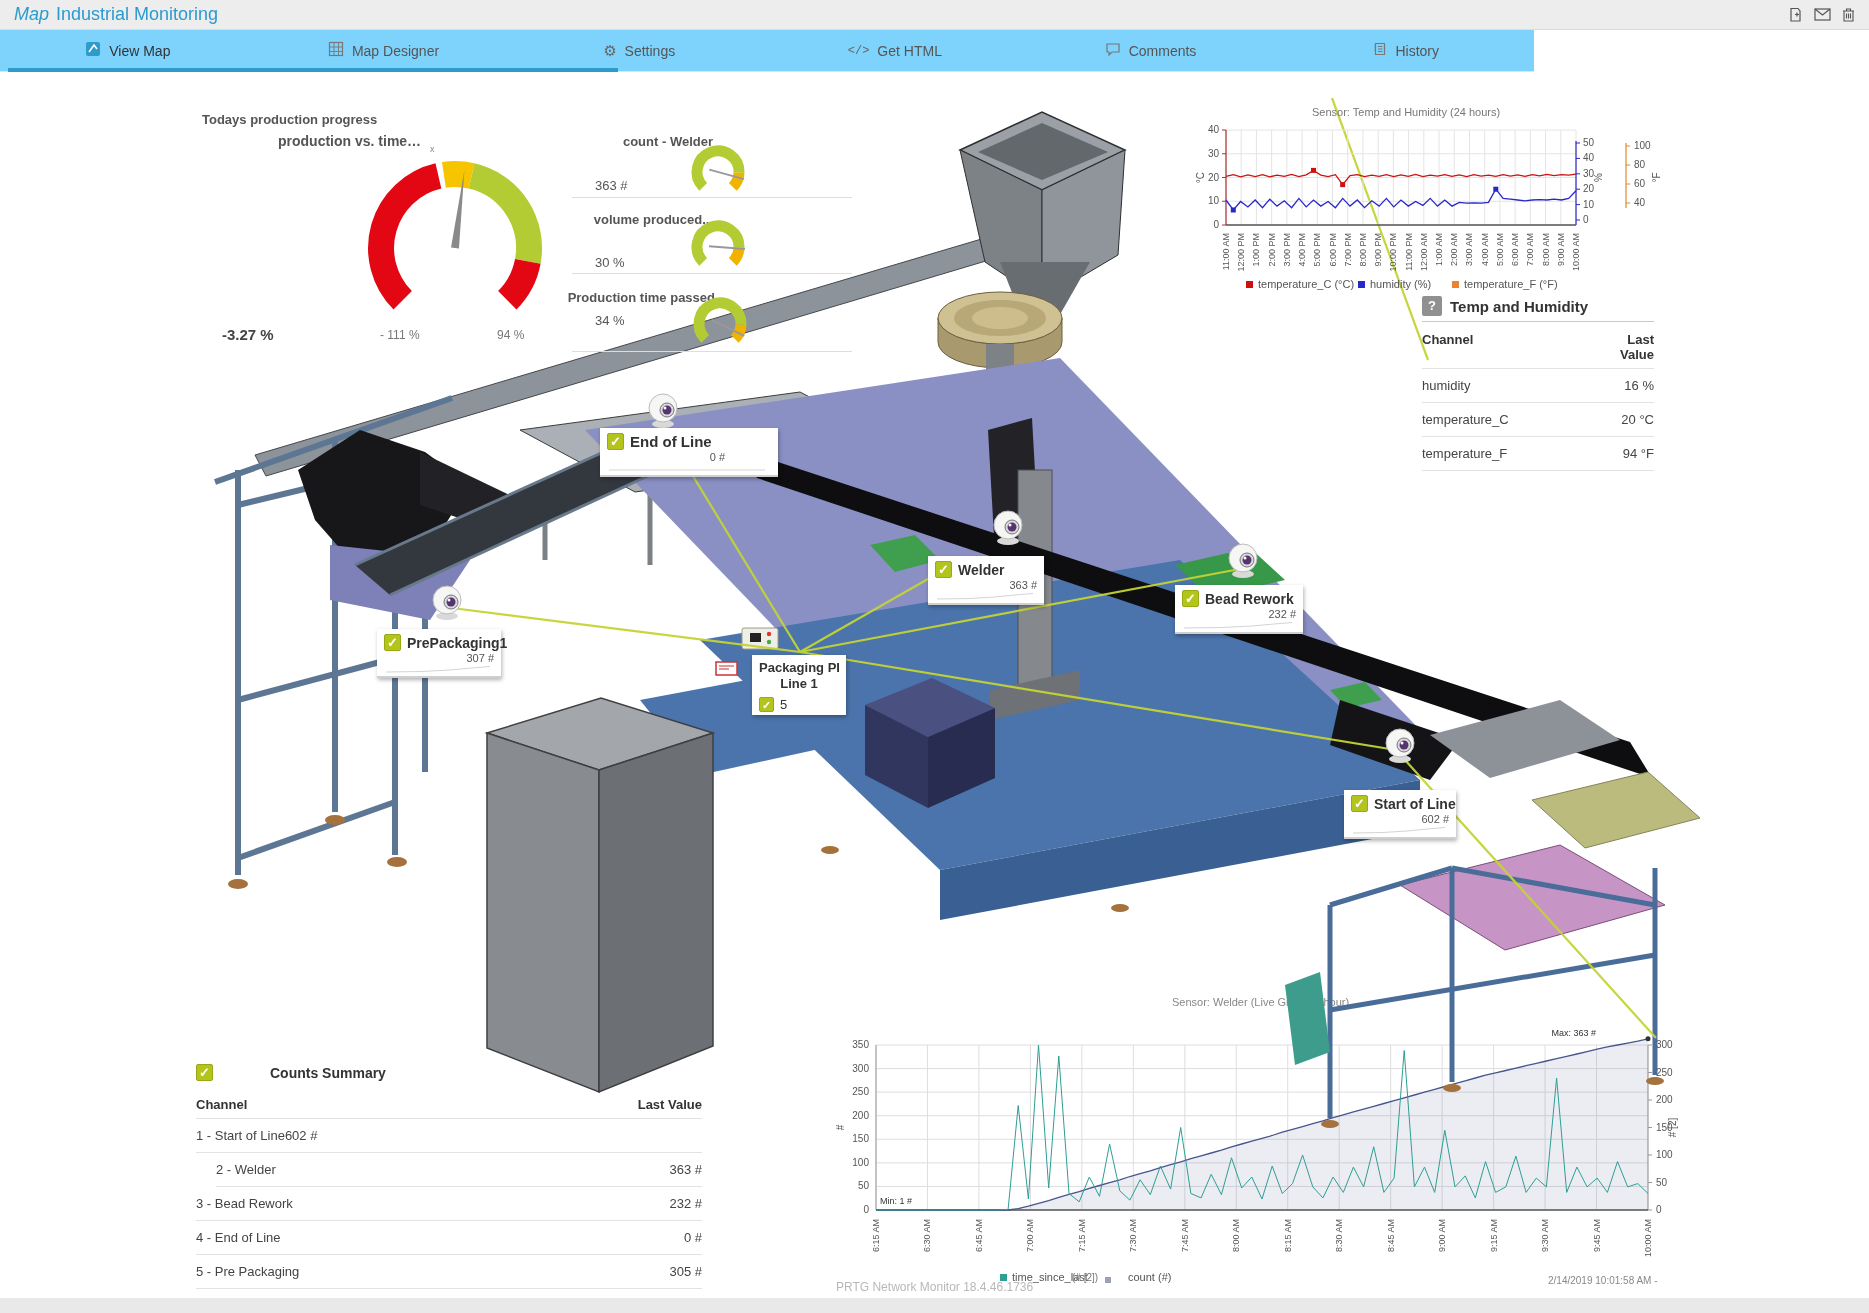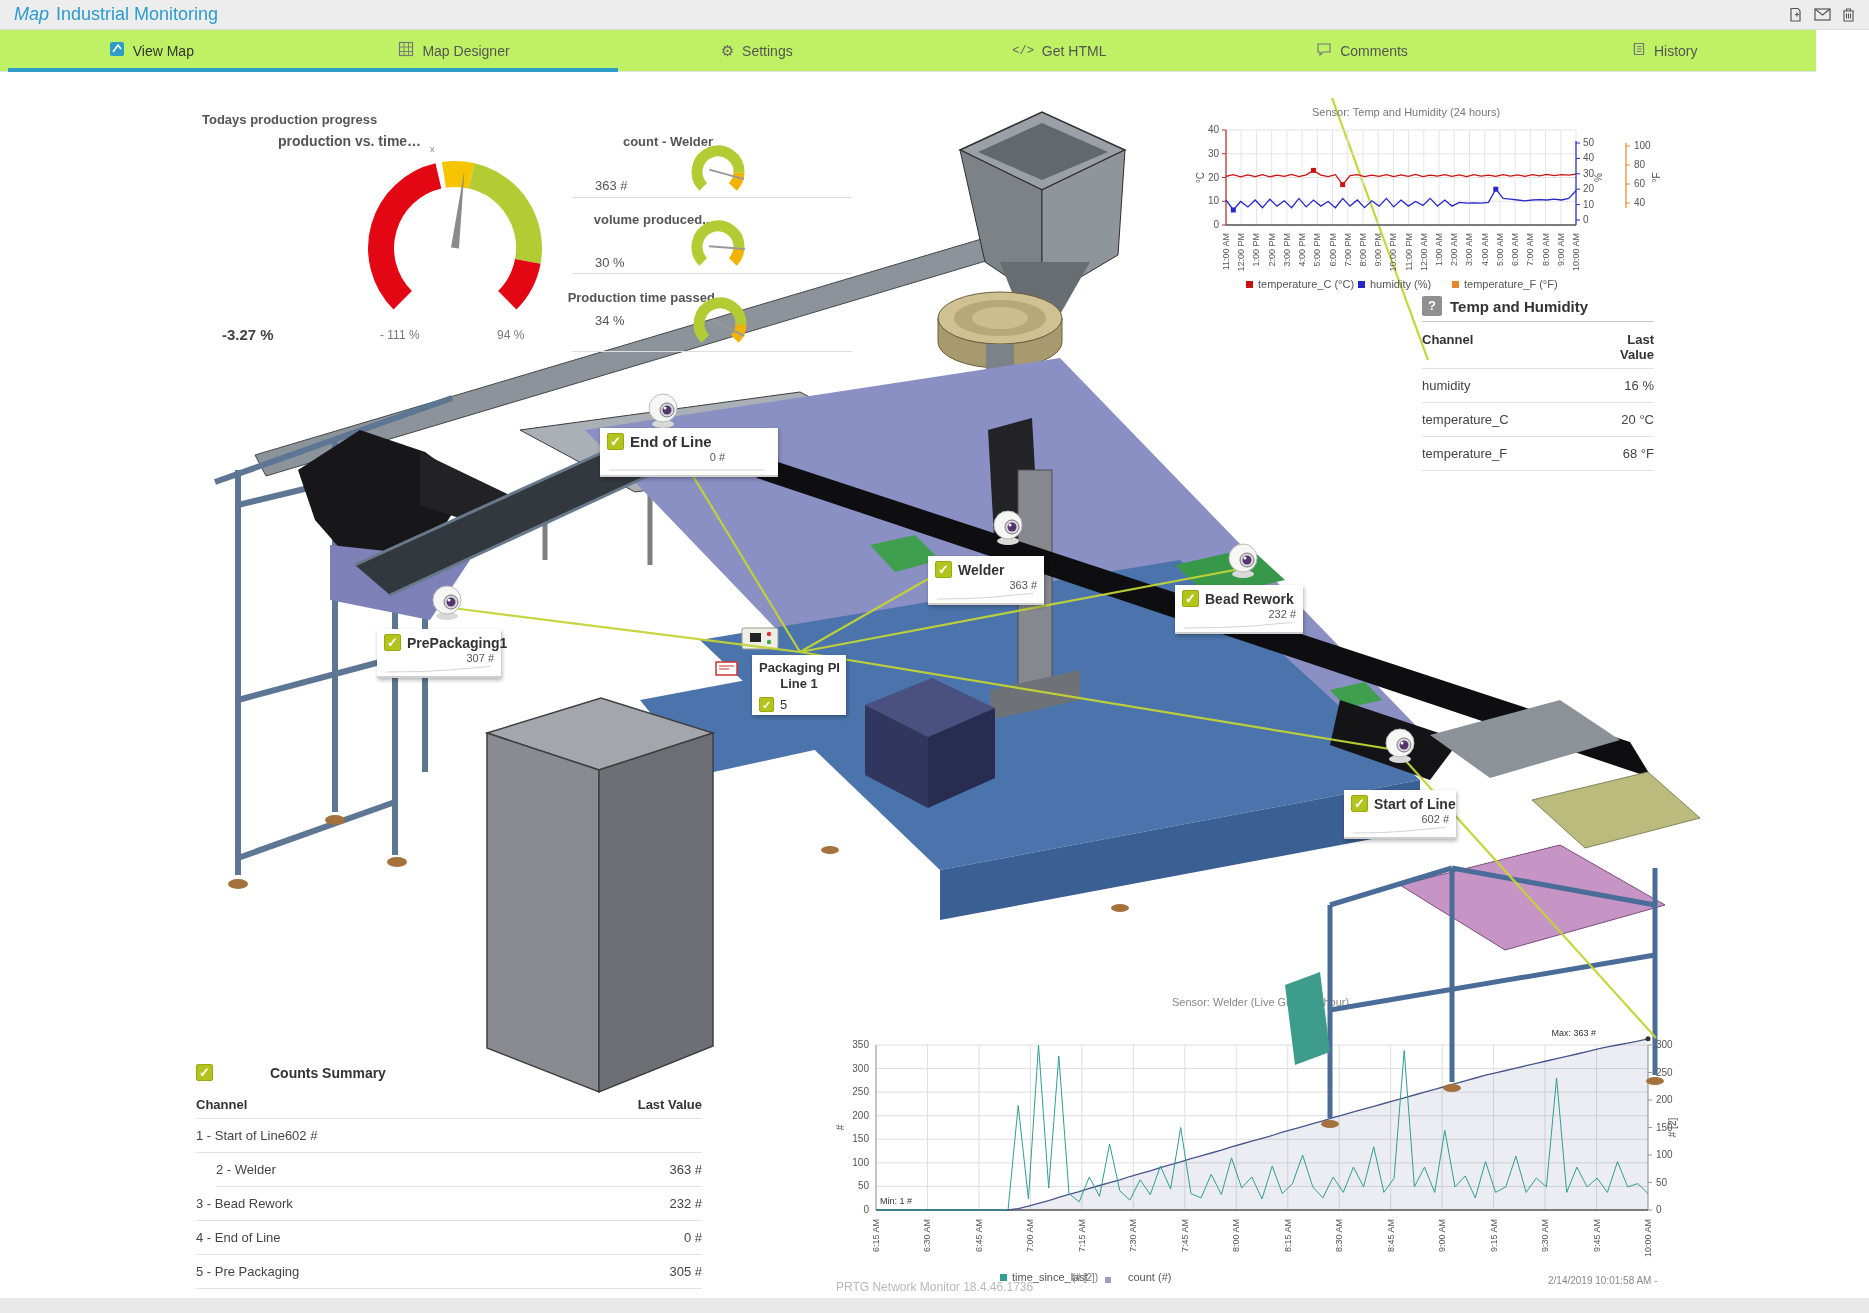--- a/index.html
+++ b/index.html
@@ -5,21 +5,21 @@
   html,body{margin:0;padding:0;background:#fff;font-family:"Liberation Sans",sans-serif;}
   #root{position:relative;width:1869px;height:1313px;background:#fff;overflow:hidden;}
   .abs{position:absolute;}
   
   #hdr{position:absolute;left:0;top:0;width:1869px;height:30px;background:#ededed;border-bottom:1px solid #dcdcdc;display:flex;align-items:center;padding:0 14px;box-sizing:border-box;z-index:6;}
   .apptitle{font-size:18px;color:#2a9bd0;white-space:nowrap;}
   .apptitle em{font-style:italic;margin-right:7px;}
   .hdricons{margin-left:auto;display:flex;gap:11px;align-items:center;}
   .hdricons svg{display:block;cursor:pointer;}
   
-  #tabs{position:absolute;left:0;top:30px;width:1816px;height:42px;background:#bef264;display:flex;border-bottom:1px solid #e4e4e4;box-sizing:border-box;z-index:6;text-align:right;}
+  #tabs{position:absolute;left:0;top:30px;width:1534px;height:42px;background:#7dd3fc;display:flex;border-bottom:1px solid #e4e4e4;box-sizing:border-box;z-index:6;text-align:right;}
   .tab{flex:1;display:flex;align-items:center;justify-content:center;gap:8px;font-size:14px;color:#555;cursor:pointer;}
   .tab.active{color:#333;}
   #tab-underline{position:absolute;left:8px;bottom:-1px;width:610px;height:4px;background:#2e9cc8;}
   .ghtml{font-family:"Liberation Mono",monospace;font-size:12px;color:#666;}
   
   .z1{z-index:1;} .z3{z-index:3;} .z4{z-index:4;}
   #scene{position:absolute;left:0;top:0;z-index:2;}
   
   .gtitle{font-weight:bold;color:#555;white-space:nowrap;}
   .gval{font-size:12px;color:#777;white-space:nowrap;}
@@ -436,21 +436,21 @@
     <div class="rowline" style="display:flex;justify-content:space-between;padding:9px 0;">
       <span class="tblcell">humidity</span>
         <span class="tblcell">16 %</span>
     </div>
     <div class="rowline" style="display:flex;justify-content:space-between;padding:9px 0;">
       <span class="tblcell">temperature_C</span>
         <span class="tblcell">20 °C</span>
     </div>
     <div class="rowline" style="display:flex;justify-content:space-between;padding:9px 0;">
       <span class="tblcell">temperature_F</span>
-        <span class="tblcell">68 °F</span>
+        <span class="tblcell">94 °F</span>
     </div>
   </div>
 
   <div class="mlabel" style="left:600px;top:428px;width:178px;">
     <div class="mlrow">
         <div class="cb">✓</div>
         <div class="mlname" style="font-size:15px;">End of Line</div>
       </div>
     <div class="mlval" style="padding-right:46px;">0 #</div>
     <svg class="spark" width="160" height="8">

